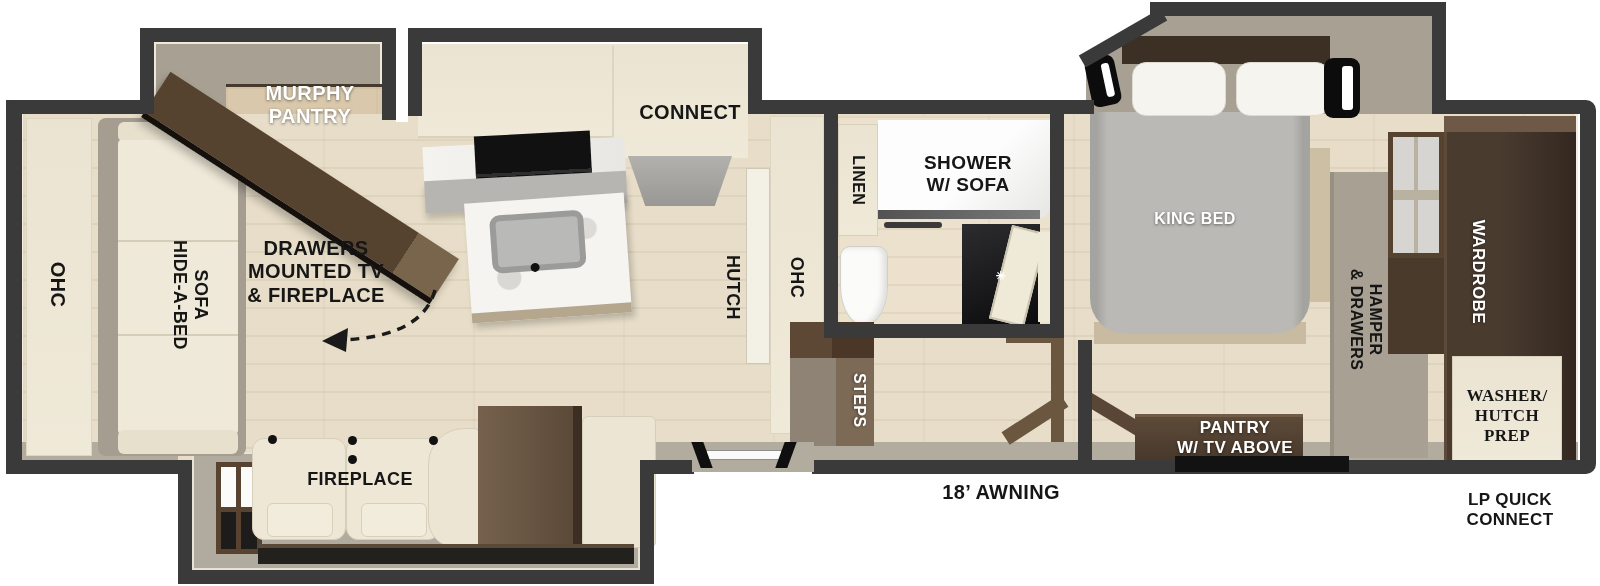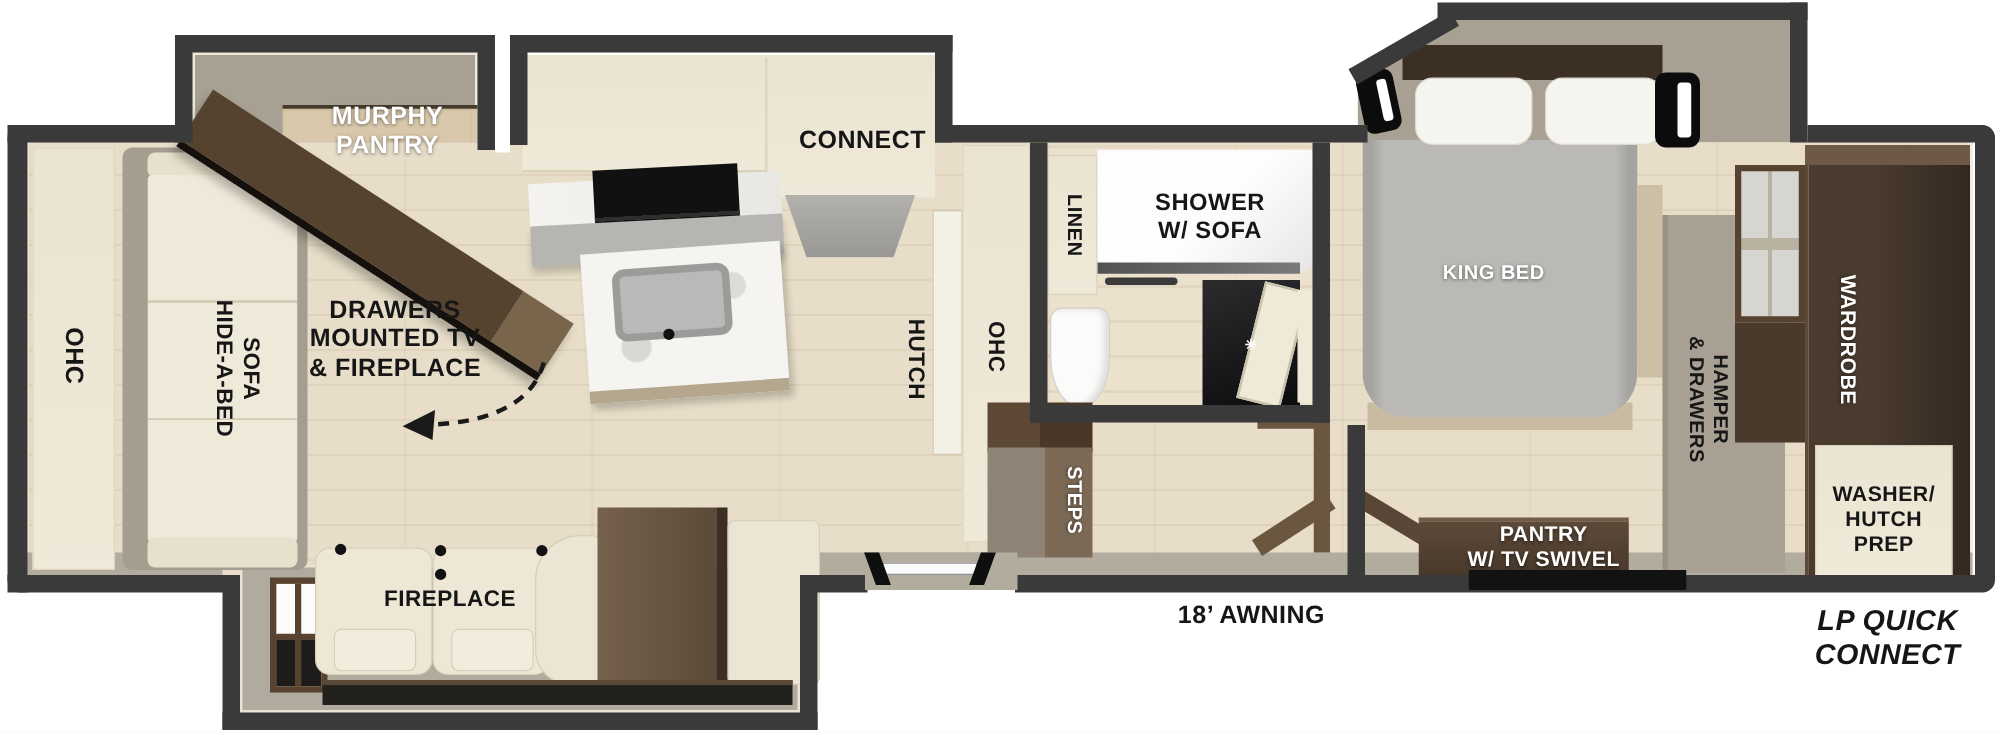--- a/index.html
+++ b/index.html
@@ -217,31 +217,31 @@
   <div class="lbl white" style="left:828px;top:355px;width:60px;height:90px;font-size:16px;">
     <span class="vert-inner">STEPS</span>
   </div>
   <div class="lbl" style="left:290px;top:466px;width:140px;height:26px;font-size:18px;">
     <span>FIREPLACE</span>
   </div>
   <div class="lbl white" style="left:1110px;top:204px;width:170px;height:30px;font-size:16px;">
     <span>KING BED</span>
   </div>
   <div class="lbl white" style="left:1150px;top:417px;width:170px;height:42px;font-size:17px;">
-    <span><span class="ln">PANTRY</span><span class="ln">W/ TV SWIVEL</span></span>
+    <span><span class="ln">PANTRY</span><span class="ln">W/ TV ABOVE</span></span>
   </div>
   <div class="lbl" style="left:1316px;top:250px;width:100px;height:140px;font-size:16px;">
     <span class="vert-inner"><span class="ln">HAMPER</span><span class="ln">&amp; DRAWERS</span></span>
   </div>
   <div class="lbl white" style="left:1448px;top:222px;width:60px;height:100px;font-size:17px;">
     <span class="vert-inner">WARDROBE</span>
   </div>
-  <div class="lbl" style="left:1455px;top:385px;width:104px;height:62px;font-size:17px;">
+  <div class="lbl" style="left:1455px;top:385px;width:104px;height:62px;font-size:17px;font-family:Liberation Serif, serif;">
     <span><span class="ln">WASHER/</span><span class="ln">HUTCH</span><span class="ln">PREP</span></span>
   </div>
   <div class="lbl" style="left:880px;top:480px;width:180px;height:26px;font-size:20px;justify-content:flex-end;">
     <span>18’ AWNING</span>
   </div>
-  <div class="lbl" style="left:1430px;top:488px;width:160px;height:44px;font-size:23px;font-style:italic;">
+  <div class="lbl" style="left:1430px;top:488px;width:160px;height:44px;font-size:17px;">
     <span><span class="ln">LP QUICK</span><span class="ln">CONNECT</span></span>
   </div>
 
 </div>
 
 </body></html>

